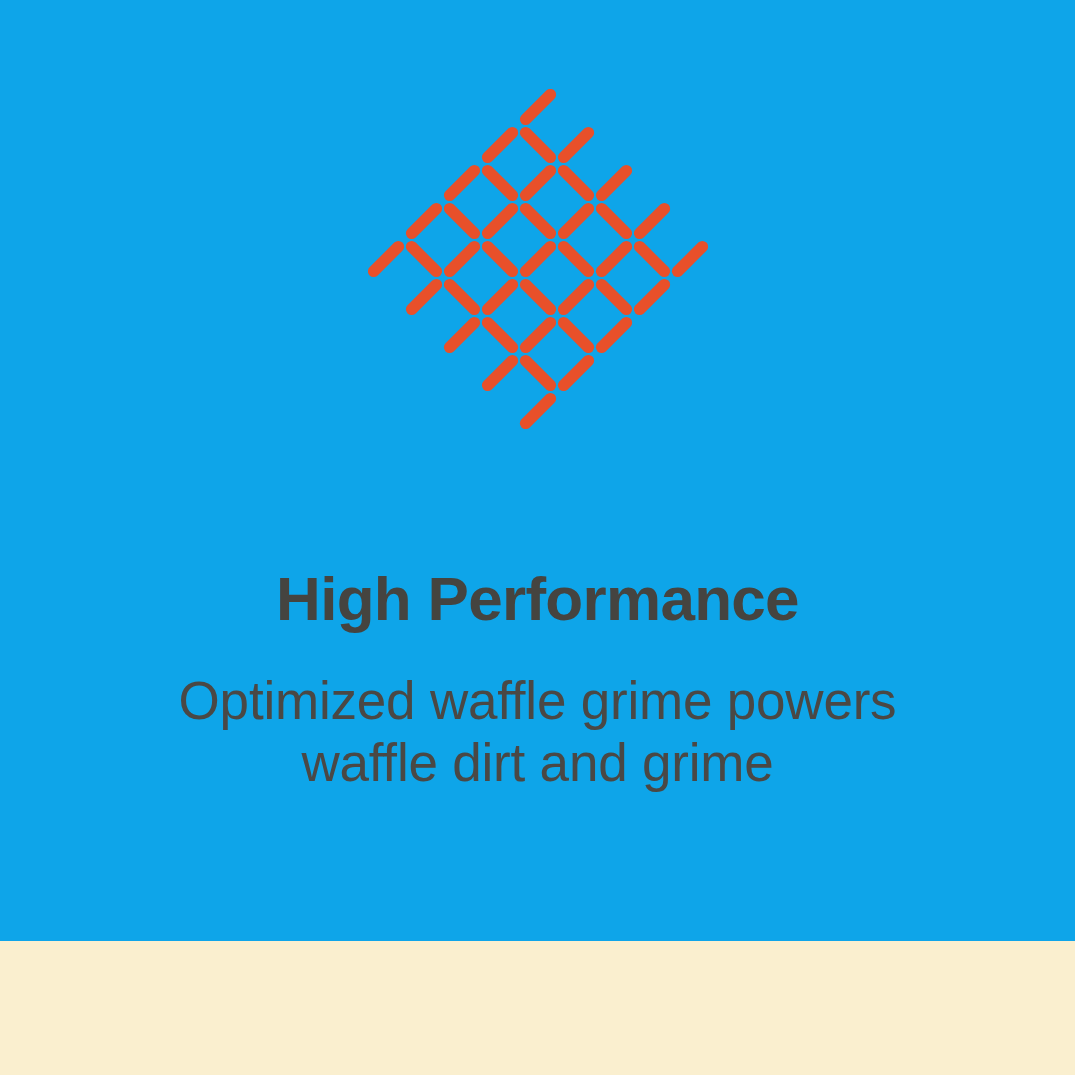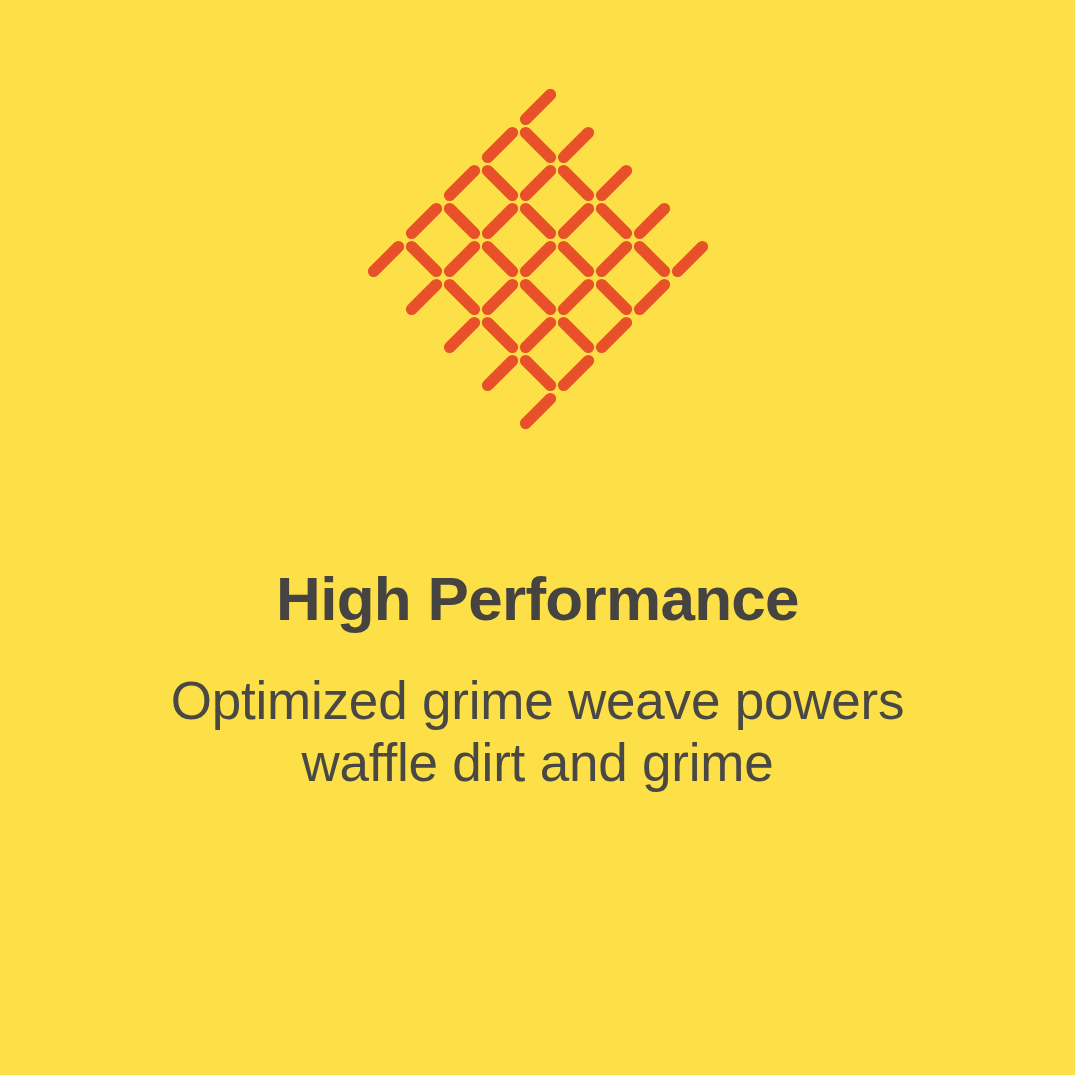--- a/index.html
+++ b/index.html
@@ -9,26 +9,26 @@
   body {
     width: 1075px;
     height: 1075px;
     background: #faefcf;
     font-family: "Liberation Sans", sans-serif;
     overflow: hidden;
   }
 
   .feature-card {
     width: 1075px;
-    height: 1075px;
+    height: 941px;
     box-sizing: border-box;
     display: flex;
     flex-direction: column;
     align-items: center;
-    background: #fde047;
+    background: #0ea5e9;
   }
 
   .icon-area {
     width: 1075px;
     height: 500px;
     display: flex;
     align-items: center;
     justify-content: center;
     padding-top: 18px;
     box-sizing: border-box;
@@ -122,18 +122,18 @@
           <line x1="157.63" y1="271.63" x2="182.37" y2="296.37"></line>
           <line x1="195.63" y1="296.37" x2="220.37" y2="271.63"></line>
           <line x1="157.63" y1="334.37" x2="182.37" y2="309.63"></line>
         </g>
     </svg>
   </div>
 
   <div class="text-area">
     <h2 class="feature-title">High Performance</h2>
     <p class="feature-subtitle">
-        <span class="subtitle-line">Optimized grime weave powers</span>
+        <span class="subtitle-line">Optimized waffle grime powers</span>
         <span class="subtitle-line">waffle dirt and grime</span>
       </p>
   </div>
 
 </div>
 
 </body></html>

